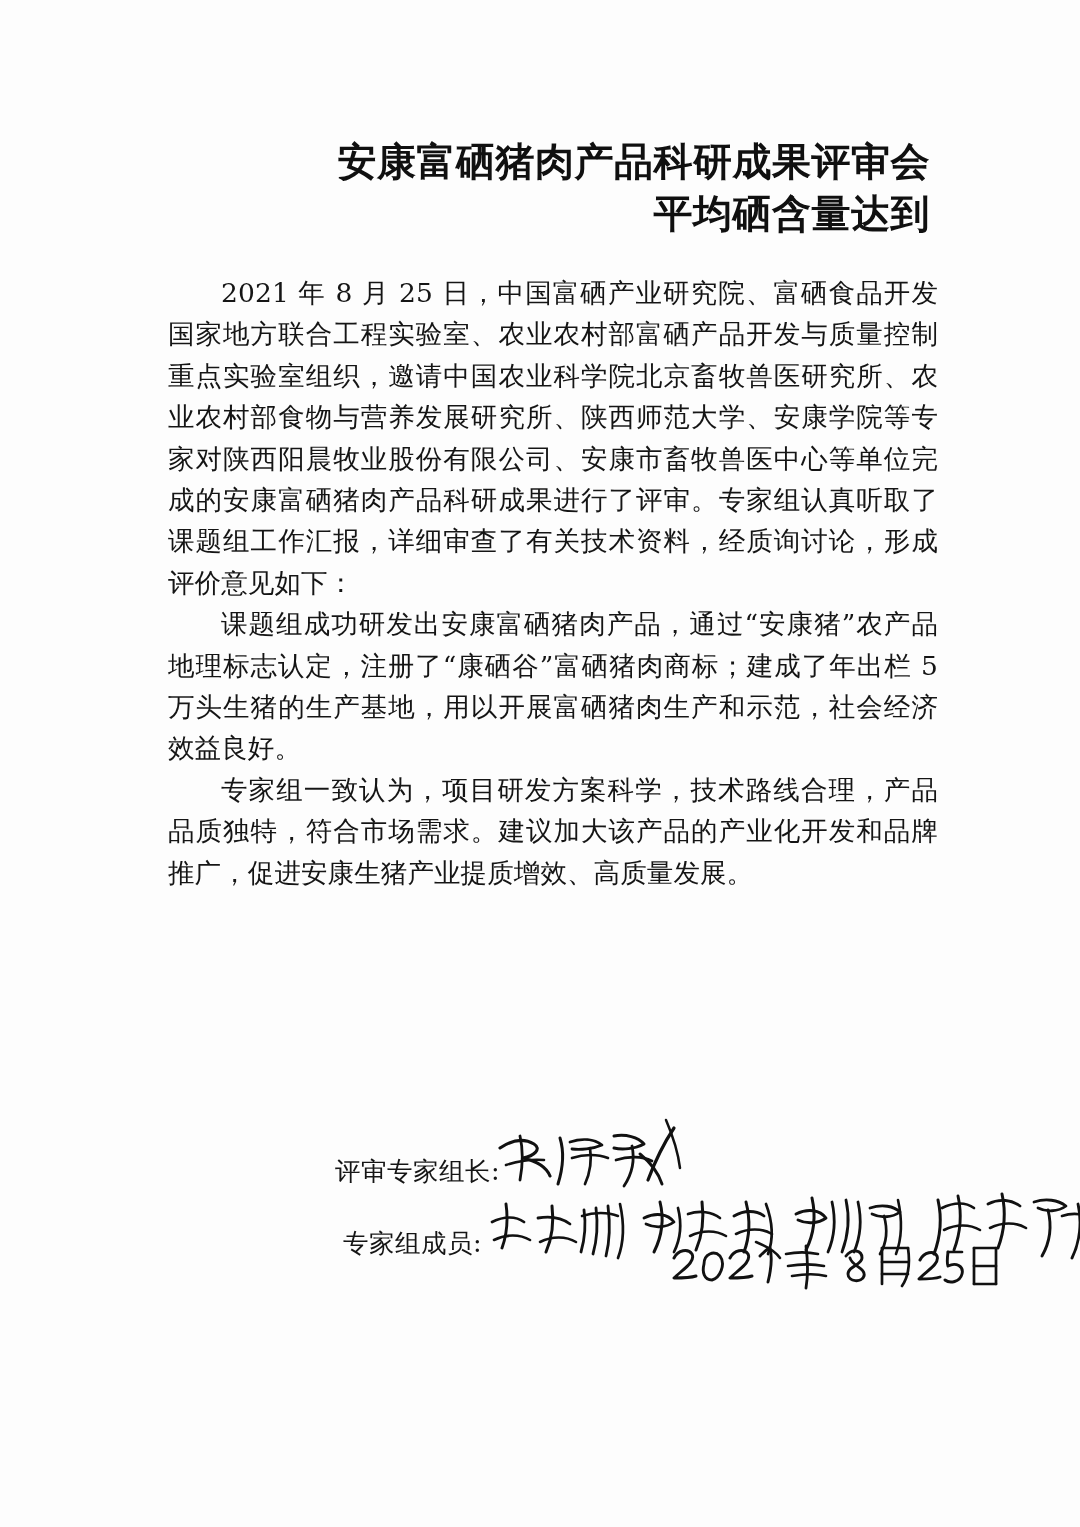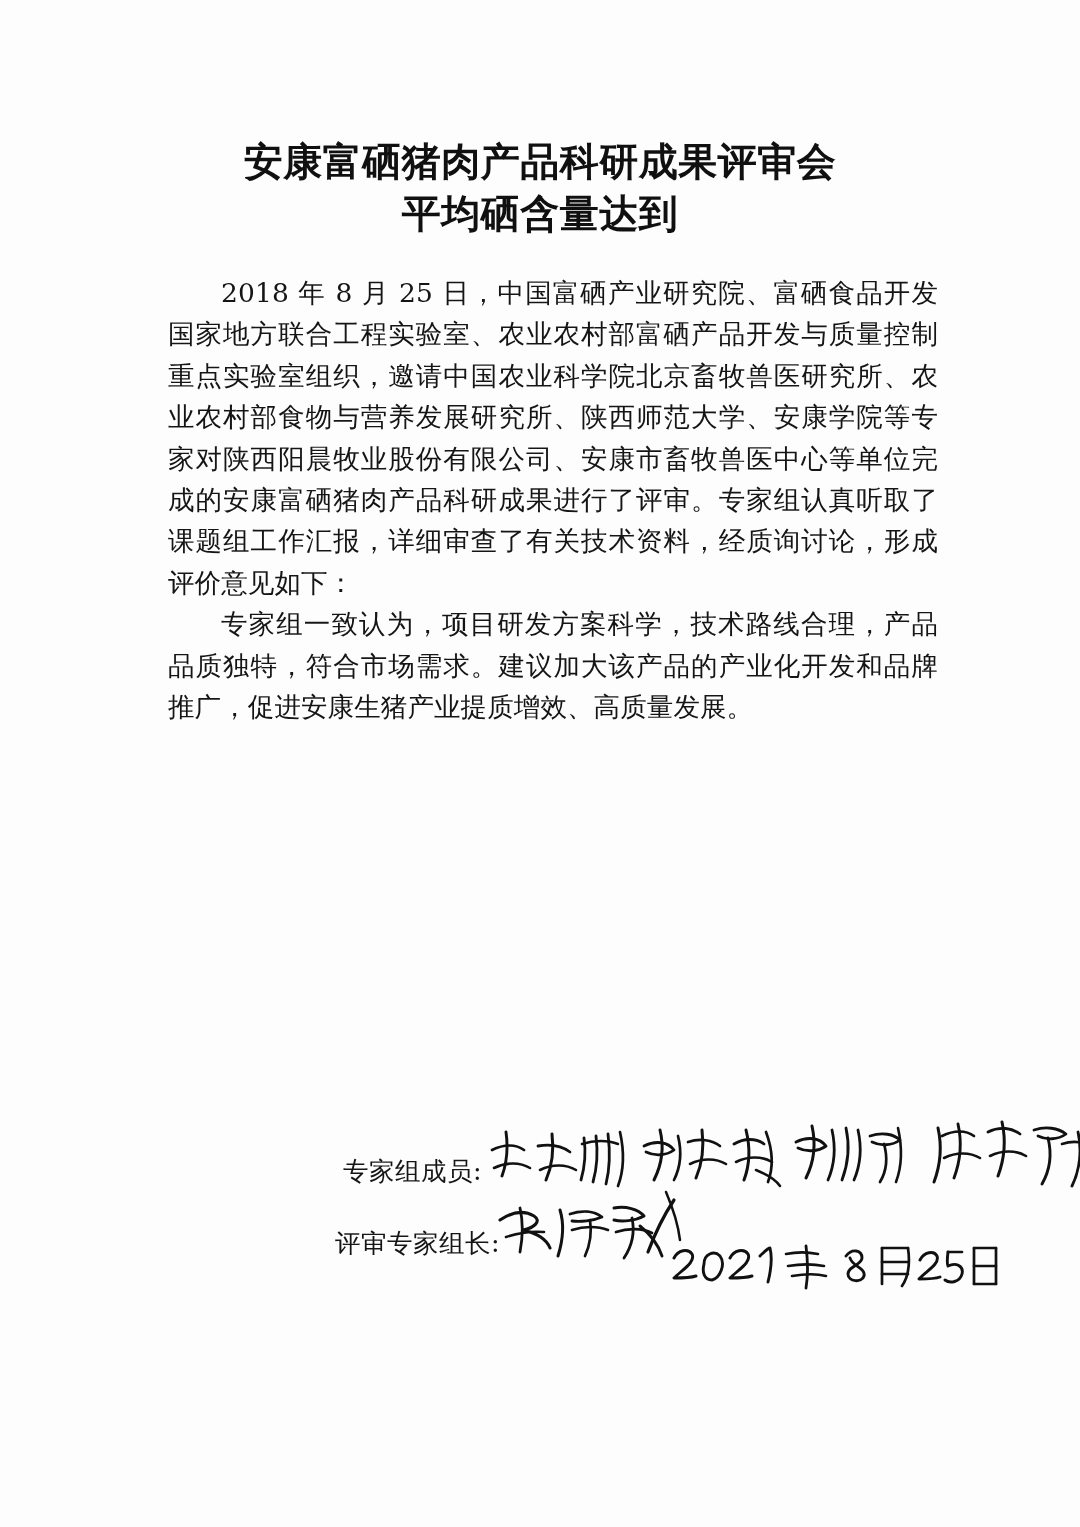--- a/index.html
+++ b/index.html
@@ -20,21 +20,21 @@
     color: #141414;
     -webkit-font-smoothing: antialiased;
   }
 
   
   .doc-title {
     position: absolute;
     left: 150px;
     top: 136px;
     width: 780px;
-    text-align: center;
+    text-align: right;
     font-family: "DejaVu Sans", "Liberation Sans", sans-serif;
     font-weight: 700;
     font-size: 39px;
     line-height: 52px;
     letter-spacing: 0.5px;
     color: #101010;
   }
   .doc-title .line {
     display: block;
     white-space: nowrap;
@@ -118,91 +118,26 @@
 <body>
 
 <div class="page">
 
   <div class="doc-title">
     <span class="line">安康富硒猪肉产品科研成果评审会</span>
     <span class="line">平均硒含量达到</span>
   </div>
 
   <div class="body-copy">
-    <p class="para">2018 年 8 月 25 日，中国富硒产业研究院、富硒食品开发国家地方联合工程实验室、农业农村部富硒产品开发与质量控制重点实验室组织，邀请中国农业科学院北京畜牧兽医研究所、农业农村部食物与营养发展研究所、陕西师范大学、安康学院等专家对陕西阳晨牧业股份有限公司、安康市畜牧兽医中心等单位完成的安康富硒猪肉产品科研成果进行了评审。专家组认真听取了课题组工作汇报，详细审查了有关技术资料，经质询讨论，形成评价意见如下：</p>
+    <p class="para">2021 年 8 月 25 日，中国富硒产业研究院、富硒食品开发国家地方联合工程实验室、农业农村部富硒产品开发与质量控制重点实验室组织，邀请中国农业科学院北京畜牧兽医研究所、农业农村部食物与营养发展研究所、陕西师范大学、安康学院等专家对陕西阳晨牧业股份有限公司、安康市畜牧兽医中心等单位完成的安康富硒猪肉产品科研成果进行了评审。专家组认真听取了课题组工作汇报，详细审查了有关技术资料，经质询讨论，形成评价意见如下：</p>
+    <p class="para">课题组成功研发出安康富硒猪肉产品，通过“安康猪”农产品地理标志认定，注册了“康硒谷”富硒猪肉商标；建成了年出栏 5 万头生猪的生产基地，用以开展富硒猪肉生产和示范，社会经济效益良好。</p>
     <p class="para">专家组一致认为，项目研发方案科学，技术路线合理，产品品质独特，符合市场需求。建议加大该产品的产业化开发和品牌推广，促进安康生猪产业提质增效、高质量发展。</p>
   </div>
 
   <div class="sign-block">
-
-    <div class="sign-row sign-row-members">
-      <span class="sign-label">专家组成员:</span>
-
-      <span class="hand sig-member-1">
-        <svg width="146" height="66" viewBox="0 0 146 66" aria-hidden="true">
-          <path d="M6 26 C18 20, 30 20, 38 26" stroke-width="2.7"></path>
-          <path d="M20 8 C22 22, 21 38, 16 52" stroke-width="2.9"></path>
-          <path d="M8 44 C20 38, 34 38, 44 44" stroke-width="2.6"></path>
-          <path d="M52 22 C64 20, 76 22, 84 28" stroke-width="2.8"></path>
-          <path d="M66 10 C68 26, 66 42, 60 56" stroke-width="3"></path>
-          <path d="M54 46 C66 40, 80 40, 90 46" stroke-width="2.6"></path>
-          <path d="M98 14 C100 28, 99 42, 95 56" stroke-width="2.8"></path>
-          <path d="M110 12 C112 28, 111 44, 107 58" stroke-width="2.8"></path>
-          <path d="M122 10 C124 26, 124 44, 120 60" stroke-width="2.8"></path>
-          <path d="M96 20 C108 16, 122 16, 132 20" stroke-width="2.5"></path>
-          <path d="M134 8 C138 26, 138 46, 132 62" stroke-width="2.7"></path>
-        </svg>
-      </span>
-
-      <span class="hand sig-member-2">
-        <svg width="148" height="66" viewBox="0 0 148 66" aria-hidden="true">
-          <path d="M6 24 C18 18, 30 20, 36 28 C28 34, 16 34, 8 30" stroke-width="2.8"></path>
-          <path d="M22 8 C26 24, 24 42, 16 58" stroke-width="3"></path>
-          <path d="M40 14 C44 30, 42 46, 36 58" stroke-width="2.7"></path>
-          <path d="M50 20 C62 16, 74 18, 82 24" stroke-width="2.7"></path>
-          <path d="M64 8 C66 24, 64 42, 58 56" stroke-width="3"></path>
-          <path d="M52 42 C64 36, 78 36, 88 42" stroke-width="2.6"></path>
-          <path d="M96 22 C106 16, 118 16, 126 22" stroke-width="2.8"></path>
-          <path d="M108 8 C112 24, 112 42, 106 58" stroke-width="3"></path>
-          <path d="M98 40 C110 34, 124 34, 134 40" stroke-width="2.6"></path>
-          <path d="M128 10 C134 26, 136 44, 130 60" stroke-width="2.7"></path>
-          <path d="M118 48 C128 52, 138 58, 142 64" stroke-width="2.5"></path>
-        </svg>
-      </span>
-
-      <span class="hand sig-member-3">
-        <svg width="120" height="66" viewBox="0 0 120 66" aria-hidden="true">
-          <path d="M6 22 C18 16, 30 18, 36 26 C28 32, 16 32, 8 28" stroke-width="2.9"></path>
-          <path d="M22 6 C26 24, 24 42, 16 58" stroke-width="3"></path>
-          <path d="M42 10 C46 28, 44 46, 38 60" stroke-width="2.8"></path>
-          <path d="M56 8 C60 26, 58 44, 52 60" stroke-width="2.8"></path>
-          <path d="M68 10 C72 28, 70 46, 64 60" stroke-width="2.8"></path>
-          <path d="M80 16 C92 12, 104 14, 110 20 C102 26, 90 26, 82 22" stroke-width="2.8"></path>
-          <path d="M94 24 C98 38, 96 52, 90 62" stroke-width="2.7"></path>
-          <path d="M108 8 C112 26, 112 46, 106 62" stroke-width="2.6"></path>
-        </svg>
-      </span>
-
-      <span class="hand sig-member-4">
-        <svg width="180" height="76" viewBox="0 0 180 76" aria-hidden="true">
-          <path d="M10 14 C14 32, 12 52, 6 68" stroke-width="3"></path>
-          <path d="M14 22 C26 16, 38 16, 46 22" stroke-width="2.7"></path>
-          <path d="M30 10 C34 28, 32 48, 26 64" stroke-width="2.9"></path>
-          <path d="M16 44 C28 38, 42 38, 52 44" stroke-width="2.6"></path>
-          <path d="M60 18 C72 12, 84 14, 92 20" stroke-width="2.8"></path>
-          <path d="M74 8 C78 26, 76 46, 70 62" stroke-width="3"></path>
-          <path d="M62 42 C74 36, 88 36, 98 42" stroke-width="2.6"></path>
-          <path d="M106 16 C118 12, 130 14, 138 20 C130 26, 118 26, 110 22" stroke-width="2.8"></path>
-          <path d="M120 24 C124 40, 122 56, 114 70" stroke-width="2.9"></path>
-          <path d="M134 30 C146 26, 158 28, 166 34" stroke-width="2.6"></path>
-          <path d="M150 18 C154 36, 152 56, 144 72" stroke-width="2.8"></path>
-          <path d="M158 52 C166 58, 174 66, 178 74" stroke-width="2.5"></path>
-        </svg>
-      </span>
-    </div>
 
     <div class="sign-row sign-row-leader">
       <span class="sign-label">评审专家组长:</span>
 
       <span class="hand sig-leader">
         <svg width="210" height="78" viewBox="0 0 210 78" aria-hidden="true">
           <path d="M10 30 C22 22, 34 20, 44 26 C52 31, 44 38, 33 40 C46 43, 56 48, 60 58" stroke-width="3.1"></path>
           <path d="M16 47 C28 43, 42 41, 54 42" stroke-width="2.6"></path>
           <path d="M30 18 C33 31, 33 46, 30 62" stroke-width="2.8"></path>
           <path d="M70 20 C74 33, 73 50, 68 66" stroke-width="3"></path>
@@ -212,20 +147,86 @@
           <path d="M124 18 C136 16, 148 19, 154 26 C145 31, 132 32, 124 30" stroke-width="3"></path>
           <path d="M126 42 C138 38, 152 38, 162 43" stroke-width="2.7"></path>
           <path d="M142 28 C145 42, 142 56, 134 68" stroke-width="2.8"></path>
           <path d="M158 62 C164 46, 172 28, 184 10" stroke-width="3.2"></path>
           <path d="M150 36 C160 44, 168 54, 172 66" stroke-width="2.9"></path>
           <path d="M176 2 C182 16, 188 34, 190 50" stroke-width="2.5"></path>
         </svg>
       </span>
     </div>
 
+    <div class="sign-row sign-row-members">
+      <span class="sign-label">专家组成员:</span>
+
+      <span class="hand sig-member-1">
+        <svg width="146" height="66" viewBox="0 0 146 66" aria-hidden="true">
+          <path d="M6 26 C18 20, 30 20, 38 26" stroke-width="2.7"></path>
+          <path d="M20 8 C22 22, 21 38, 16 52" stroke-width="2.9"></path>
+          <path d="M8 44 C20 38, 34 38, 44 44" stroke-width="2.6"></path>
+          <path d="M52 22 C64 20, 76 22, 84 28" stroke-width="2.8"></path>
+          <path d="M66 10 C68 26, 66 42, 60 56" stroke-width="3"></path>
+          <path d="M54 46 C66 40, 80 40, 90 46" stroke-width="2.6"></path>
+          <path d="M98 14 C100 28, 99 42, 95 56" stroke-width="2.8"></path>
+          <path d="M110 12 C112 28, 111 44, 107 58" stroke-width="2.8"></path>
+          <path d="M122 10 C124 26, 124 44, 120 60" stroke-width="2.8"></path>
+          <path d="M96 20 C108 16, 122 16, 132 20" stroke-width="2.5"></path>
+          <path d="M134 8 C138 26, 138 46, 132 62" stroke-width="2.7"></path>
+        </svg>
+      </span>
+
+      <span class="hand sig-member-2">
+        <svg width="148" height="66" viewBox="0 0 148 66" aria-hidden="true">
+          <path d="M6 24 C18 18, 30 20, 36 28 C28 34, 16 34, 8 30" stroke-width="2.8"></path>
+          <path d="M22 8 C26 24, 24 42, 16 58" stroke-width="3"></path>
+          <path d="M40 14 C44 30, 42 46, 36 58" stroke-width="2.7"></path>
+          <path d="M50 20 C62 16, 74 18, 82 24" stroke-width="2.7"></path>
+          <path d="M64 8 C66 24, 64 42, 58 56" stroke-width="3"></path>
+          <path d="M52 42 C64 36, 78 36, 88 42" stroke-width="2.6"></path>
+          <path d="M96 22 C106 16, 118 16, 126 22" stroke-width="2.8"></path>
+          <path d="M108 8 C112 24, 112 42, 106 58" stroke-width="3"></path>
+          <path d="M98 40 C110 34, 124 34, 134 40" stroke-width="2.6"></path>
+          <path d="M128 10 C134 26, 136 44, 130 60" stroke-width="2.7"></path>
+          <path d="M118 48 C128 52, 138 58, 142 64" stroke-width="2.5"></path>
+        </svg>
+      </span>
+
+      <span class="hand sig-member-3">
+        <svg width="120" height="66" viewBox="0 0 120 66" aria-hidden="true">
+          <path d="M6 22 C18 16, 30 18, 36 26 C28 32, 16 32, 8 28" stroke-width="2.9"></path>
+          <path d="M22 6 C26 24, 24 42, 16 58" stroke-width="3"></path>
+          <path d="M42 10 C46 28, 44 46, 38 60" stroke-width="2.8"></path>
+          <path d="M56 8 C60 26, 58 44, 52 60" stroke-width="2.8"></path>
+          <path d="M68 10 C72 28, 70 46, 64 60" stroke-width="2.8"></path>
+          <path d="M80 16 C92 12, 104 14, 110 20 C102 26, 90 26, 82 22" stroke-width="2.8"></path>
+          <path d="M94 24 C98 38, 96 52, 90 62" stroke-width="2.7"></path>
+          <path d="M108 8 C112 26, 112 46, 106 62" stroke-width="2.6"></path>
+        </svg>
+      </span>
+
+      <span class="hand sig-member-4">
+        <svg width="180" height="76" viewBox="0 0 180 76" aria-hidden="true">
+          <path d="M10 14 C14 32, 12 52, 6 68" stroke-width="3"></path>
+          <path d="M14 22 C26 16, 38 16, 46 22" stroke-width="2.7"></path>
+          <path d="M30 10 C34 28, 32 48, 26 64" stroke-width="2.9"></path>
+          <path d="M16 44 C28 38, 42 38, 52 44" stroke-width="2.6"></path>
+          <path d="M60 18 C72 12, 84 14, 92 20" stroke-width="2.8"></path>
+          <path d="M74 8 C78 26, 76 46, 70 62" stroke-width="3"></path>
+          <path d="M62 42 C74 36, 88 36, 98 42" stroke-width="2.6"></path>
+          <path d="M106 16 C118 12, 130 14, 138 20 C130 26, 118 26, 110 22" stroke-width="2.8"></path>
+          <path d="M120 24 C124 40, 122 56, 114 70" stroke-width="2.9"></path>
+          <path d="M134 30 C146 26, 158 28, 166 34" stroke-width="2.6"></path>
+          <path d="M150 18 C154 36, 152 56, 144 72" stroke-width="2.8"></path>
+          <path d="M158 52 C166 58, 174 66, 178 74" stroke-width="2.5"></path>
+        </svg>
+      </span>
+    </div>
+
     <span class="hand hand-date">
       <svg width="300" height="56" viewBox="0 0 300 56" aria-hidden="true">
 
         <path d="M6 20 C10 12, 20 10, 24 16 C28 24, 14 32, 6 40 C14 40, 22 40, 28 38" stroke-width="2.9"></path>
         <path d="M36 26 C36 16, 46 12, 52 18 C58 26, 52 40, 44 42 C36 42, 34 34, 36 26Z" stroke-width="2.9"></path>
         <path d="M62 20 C66 12, 76 10, 80 16 C84 24, 70 32, 62 40 C70 40, 78 40, 84 38" stroke-width="2.9"></path>
         <path d="M92 18 C96 14, 100 10, 102 10 C104 18, 103 32, 100 44" stroke-width="2.9"></path>
 
         <path d="M118 16 C128 14, 140 14, 150 16" stroke-width="2.6"></path>
         <path d="M120 28 C132 26, 146 26, 156 28" stroke-width="2.6"></path>

